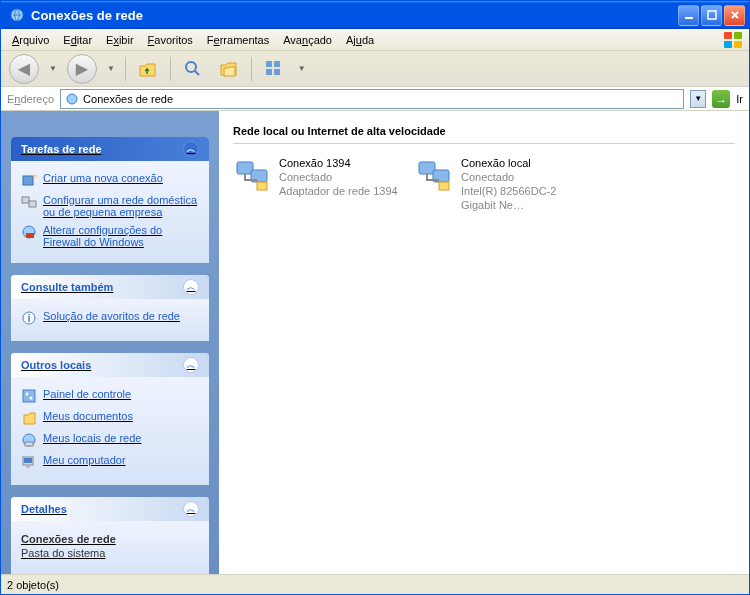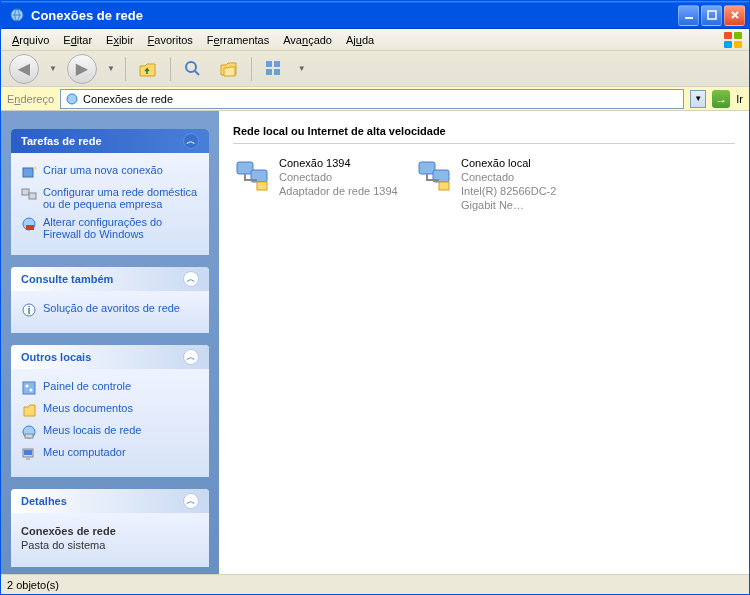--- a/index.html
+++ b/index.html
@@ -21,29 +21,29 @@
 .menu-spacer { flex: 1; }
 .win-flag { width: 22px; height: 18px; display: flex; flex-wrap: wrap; }
 .win-flag span { width: 8px; height: 7px; margin: 1px; border-radius: 1px; }
 
 .toolbar { height: 36px; background: linear-gradient(#ece9d8, #e4e2d6); display: flex; align-items: center; padding: 0 8px; gap: 8px; border-bottom: 1px solid #d6d2c2; }
 .tb-btn { width: 28px; height: 28px; border-radius: 4px; display: flex; align-items: center; justify-content: center; cursor: pointer; }
 .tb-nav { width: 30px; height: 30px; border-radius: 50%; border: 1px solid #b0b0b0; background: linear-gradient(#f8f8f8, #d8d8d8); display: flex; align-items: center; justify-content: center; color: #8a8a8a; font-size: 16px; }
 .tb-sep { width: 1px; height: 24px; background: #c0beb2; }
 .tb-drop { font-size: 8px; color: #666; padding: 0 2px; }
 
-.addrbar { height: 24px; background: #fef9c3; display: flex; align-items: center; padding: 0 6px; gap: 6px; border-bottom: 1px solid #d6d2c2; }
+.addrbar { height: 24px; background: #ffffff; display: flex; align-items: center; padding: 0 6px; gap: 6px; border-bottom: 1px solid #d6d2c2; }
 .addr-label { color: #888; }
 .addr-field { flex: 1; height: 20px; background: white; border: 1px solid #7f9db9; display: flex; align-items: center; padding: 0 4px; gap: 4px; }
 .addr-drop { width: 16px; height: 18px; border: 1px solid #7f9db9; background: linear-gradient(#e4eefd, #cde); display: flex; align-items: center; justify-content: center; font-size: 8px; cursor: pointer; }
 .go-btn { width: 18px; height: 18px; background: linear-gradient(#7ac142, #4a9b2f); border-radius: 3px; display: flex; align-items: center; justify-content: center; color: white; font-size: 12px; cursor: pointer; }
 
 .content { flex: 1; display: flex; background: white; overflow: hidden; }
 
-.sidebar { width: 218px; background: linear-gradient(#7a9fd0, #6a8fc2); padding: 18px 10px; overflow-y: auto; }
+.sidebar { width: 218px; background: linear-gradient(#7a9fd0, #6a8fc2); padding: 26px 10px; overflow-y: auto; text-decoration: underline; }
 .panel { background: #eff3ff; border-radius: 4px 4px 0 0; margin-bottom: 12px; }
 .panel-hd { background: linear-gradient(90deg, #fff, #c8d9f2); height: 24px; border-radius: 4px 4px 0 0; display: flex; align-items: center; padding: 0 10px; font-weight: bold; color: #215dc6; cursor: pointer; }
 .panel-hd.dark { background: linear-gradient(90deg, #2a5fc8, #4a7fd8); color: white; }
 .panel-hd-text { flex: 1; }
 .panel-collapse { width: 16px; height: 16px; border-radius: 50%; border: 1px solid #b8c8e8; background: white; display: flex; align-items: center; justify-content: center; font-size: 9px; color: #4a7fd8; }
 .panel-hd.dark .panel-collapse { background: #3a6fd0; border-color: #5a8fe8; color: white; }
 .panel-body { padding: 8px 10px 12px; background: linear-gradient(#eff3ff, #d6e3f7); }
 .panel-link { display: flex; align-items: flex-start; gap: 6px; padding: 3px 0; color: #215dc6; cursor: pointer; }
 .panel-ico { width: 16px; height: 16px; flex-shrink: 0; border-radius: 2px; }
 .detail-text { color: #333; padding: 4px 0; }

